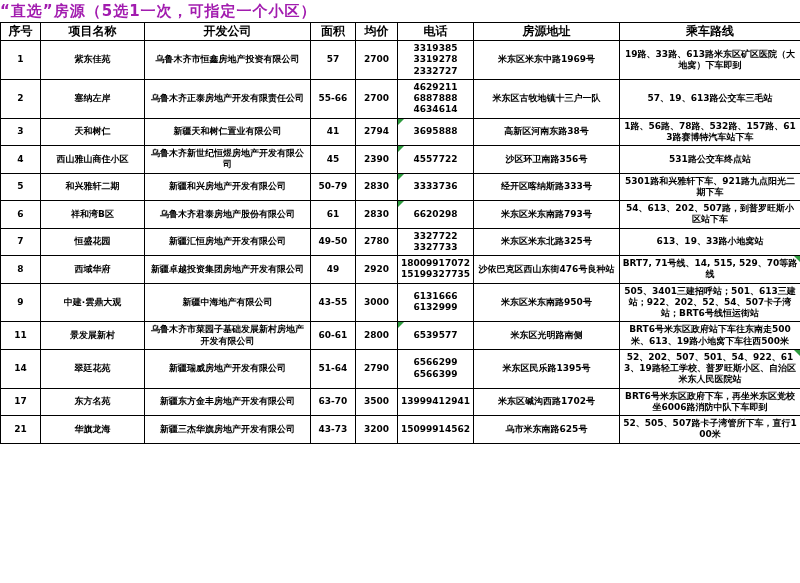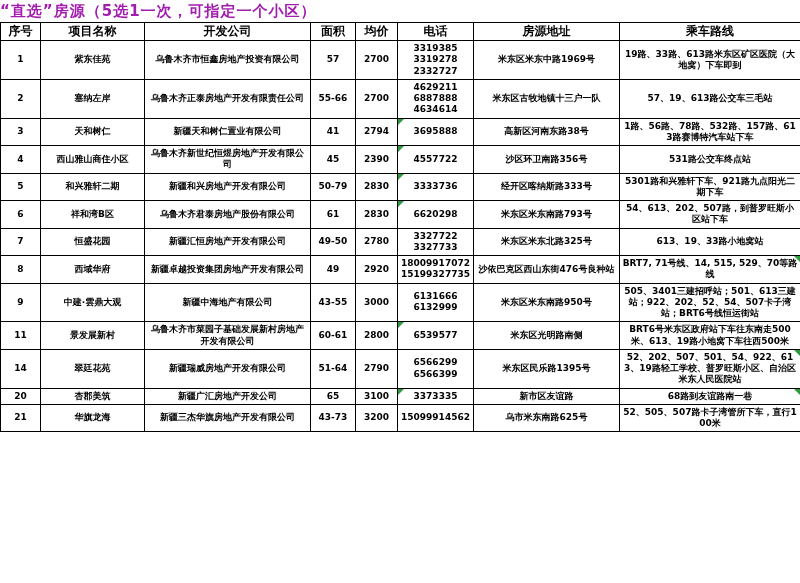--- a/index.html
+++ b/index.html
@@ -196,31 +196,30 @@
           <td class="num">51-64</td>
           <td class="num">2790</td>
           <td class="num">
             <div>6566299</div>
             <div>6566399</div>
           </td>
           <td>米东区民乐路1395号</td>
           <td>52、202、507、501、54、922、613、19路轻工学校、普罗旺斯小区、自治区米东人民医院站<span class="flag-tr" style="border-top-color: rgb(46, 155, 63);"></span></td>
         </tr>
         <tr>
-          <td class="num">20</td>
-          <td>杏郡美筑</td>
-          <td>新疆广汇房地产开发公司</td>
-          <td class="num">65</td>
-          <td class="num">3100</td>
-          <td class="num">
-            <div>3373335</div>
-            <span class="flag-tl" style="border-top-color: rgb(46, 155, 63);"></span>
-          </td>
-          <td>新市区友谊路</td>
-          <td>68路到友谊路南一巷<span class="flag-tr" style="border-top-color: rgb(46, 155, 63);"></span></td>
+          <td class="num">17</td>
+          <td>东方名苑</td>
+          <td>新疆东方金丰房地产开发有限公司</td>
+          <td class="num">63-70</td>
+          <td class="num">3500</td>
+          <td class="num">
+            <div>13999412941</div>
+          </td>
+          <td>米东区碱沟西路1702号</td>
+          <td>BRT6号米东区政府下车，再坐米东区党校坐6006路消防中队下车即到</td>
         </tr>
         <tr>
           <td class="num">21</td>
           <td>华旗龙海</td>
           <td>新疆三杰华旗房地产开发有限公司</td>
           <td class="num">43-73</td>
           <td class="num">3200</td>
           <td class="num">
             <div>15099914562</div>
           </td>

